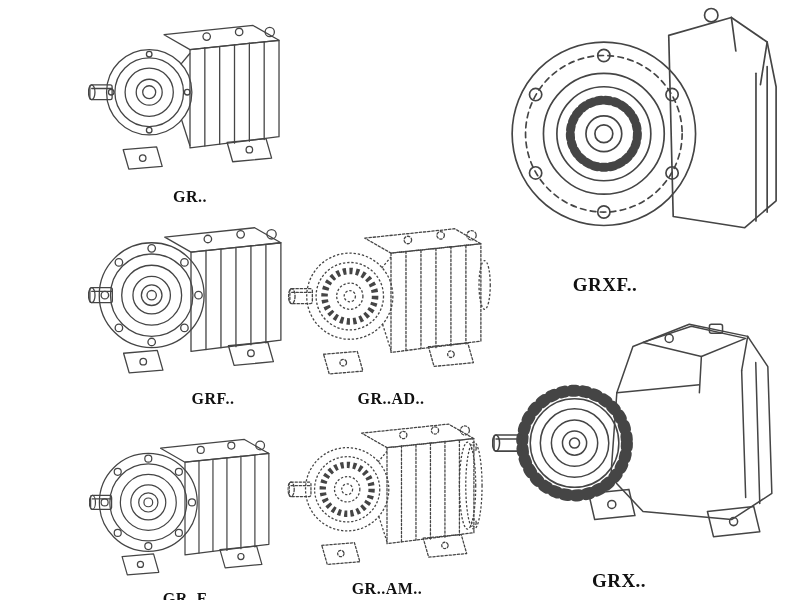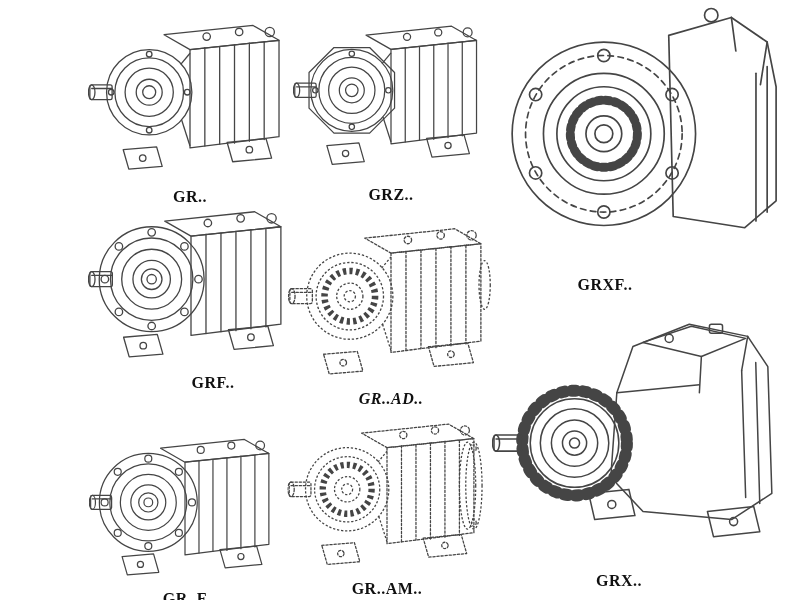--- a/index.html
+++ b/index.html
@@ -29,21 +29,21 @@
     flex:0 0 auto;
     height:24px;
     line-height:22px;
     font-weight:bold;
     font-size:16px;
     letter-spacing:0.5px;
     color:#101010;
     text-align:center;
     white-space:nowrap;
   }
-  .lbl-lg { font-size:16px; height:28px; line-height:26px; }
+  .lbl-lg { font-size:19px; height:28px; line-height:26px; }
 </style>
 </head>
 <body>
 
 <svg width="0" height="0" style="position:absolute" aria-hidden="true">
   <defs>
     <g id="p-housing" fill="none" stroke="currentColor" stroke-width="1.4" stroke-linejoin="round" stroke-linecap="round">
       <polygon points="82,30 178,20 206,36 110,46"></polygon>
       <circle cx="128" cy="32" r="4"></circle>
       <circle cx="163" cy="27" r="4"></circle>
@@ -194,42 +194,36 @@
 
 <div class="canvas">
 
   <figure class="cell" style="left:88px; top:4px; width:204px; height:206px;">
     <svg class="art solid" viewBox="0 0 220 190" preserveAspectRatio="xMidYMid meet">
         <use href="#sym-foot"></use>
       </svg>
     <figcaption class="lbl">GR..</figcaption>
   </figure>
 
-  <figure class="cell" style="left:293px; top:2px; width:196px; height:206px;">
-    <svg class="art solid" viewBox="0 0 220 190" preserveAspectRatio="xMidYMid meet">
-        <use href="#sym-foot-oct"></use>
-      </svg>
-    <figcaption class="lbl">GRZ..</figcaption>
-  </figure>
 
   <figure class="cell" style="left:492px; top:0px; width:302px; height:300px;">
     <svg class="art solid" viewBox="0 0 270 240" preserveAspectRatio="xMidYMid meet">
         <use href="#sym-flange-front"></use>
       </svg>
     <figcaption class="lbl lbl-lg" style="transform:translateX(-38px);">GRXF..</figcaption>
   </figure>
 
-  <figure class="cell" style="left:88px; top:192px; width:206px; height:204px;">
+  <figure class="cell" style="left:88px; top:208px; width:206px; height:204px;">
     <svg class="art solid" viewBox="0 0 220 190" preserveAspectRatio="xMidYMid meet">
         <use href="#sym-flange-foot"></use>
       </svg>
     <figcaption class="lbl" style="transform:translateX(22px);">GRF..</figcaption>
   </figure>
 
-  <figure class="cell" style="left:288px; top:210px; width:206px; height:202px;font-style:italic;">
+  <figure class="cell" style="left:288px; top:210px; width:206px; height:202px;">
     <svg class="art ghost" viewBox="0 0 220 190" preserveAspectRatio="xMidYMid meet">
         <use href="#sym-adapter"></use>
       </svg>
     <figcaption class="lbl">GR..AD..</figcaption>
   </figure>
 
   <figure class="cell" style="left:84px; top:422px; width:202px; height:190px;">
     <svg class="art solid" viewBox="0 0 220 190" preserveAspectRatio="xMidYMid meet">
         <use href="#sym-flange-foot"></use>
       </svg>

